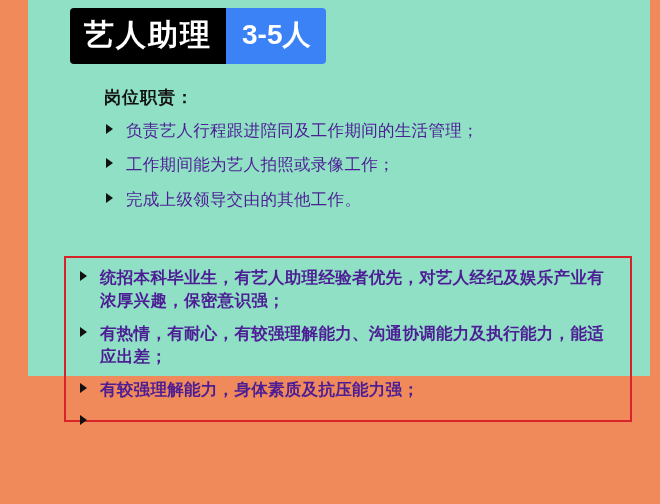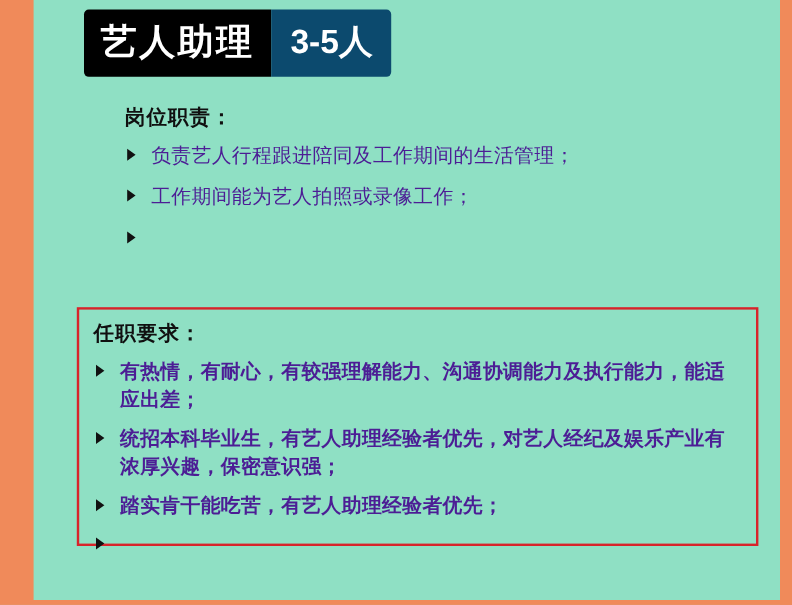--- a/index.html
+++ b/index.html
@@ -19,21 +19,21 @@
     height: 504px;
     background: #f08a5a;
     box-sizing: border-box;
   }
   
   .card {
     position: absolute;
     left: 28px;
     top: 0;
     width: 632px;
-    height: 500px;
+    height: 376px;
     background: #8fe0c4;
     box-sizing: border-box;
   }
   .right-strip {
     position: absolute;
     right: 0;
     top: 0;
     width: 10px;
     height: 504px;
     background: #f08a5a;
@@ -52,21 +52,21 @@
     font-size: 30px;
     font-weight: bold;
     letter-spacing: 2px;
     padding: 6px 14px 8px 14px;
     display: flex;
     align-items: center;
     border-radius: 4px 0 0 4px;
     font-family: "Liberation Sans", sans-serif;
   }
   .title-orange {
-    background: #0c4a6e;
+    background: #3b82f6;
     color: #ffffff;
     font-size: 28px;
     font-weight: bold;
     padding: 6px 16px 8px 16px;
     display: flex;
     align-items: center;
     border-radius: 0 4px 4px 0;
     font-family: "Liberation Sans", sans-serif;
   }
   .section {
@@ -137,38 +137,38 @@
         <li>
           <span class="bullet"></span>
           <span>负责艺人行程跟进陪同及工作期间的生活管理；</span>
         </li>
         <li>
           <span class="bullet"></span>
           <span>工作期间能为艺人拍照或录像工作；</span>
         </li>
         <li>
           <span class="bullet"></span>
+          <span>完成上级领导交由的其他工作。</span>
         </li>
       </ul>
     </div>
 
     <div class="section sec-req">
-      <div class="sec-head">任职要求：</div>
       <ul class="items">
+        <li>
+          <span class="bullet"></span>
+          <span>统招本科毕业生，有艺人助理经验者优先，对艺人经纪及娱乐产业有浓厚兴趣，保密意识强；</span>
+        </li>
         <li>
           <span class="bullet"></span>
           <span>有热情，有耐心，有较强理解能力、沟通协调能力及执行能力，能适应出差；</span>
         </li>
         <li>
           <span class="bullet"></span>
-          <span>统招本科毕业生，有艺人助理经验者优先，对艺人经纪及娱乐产业有浓厚兴趣，保密意识强；</span>
-        </li>
-        <li>
-          <span class="bullet"></span>
-          <span>踏实肯干能吃苦，有艺人助理经验者优先；</span>
+          <span>有较强理解能力，身体素质及抗压能力强；</span>
         </li>
         <li>
           <span class="bullet"></span>
         </li>
       </ul>
     </div>
   </div>
 </div>
 
 </body></html>

